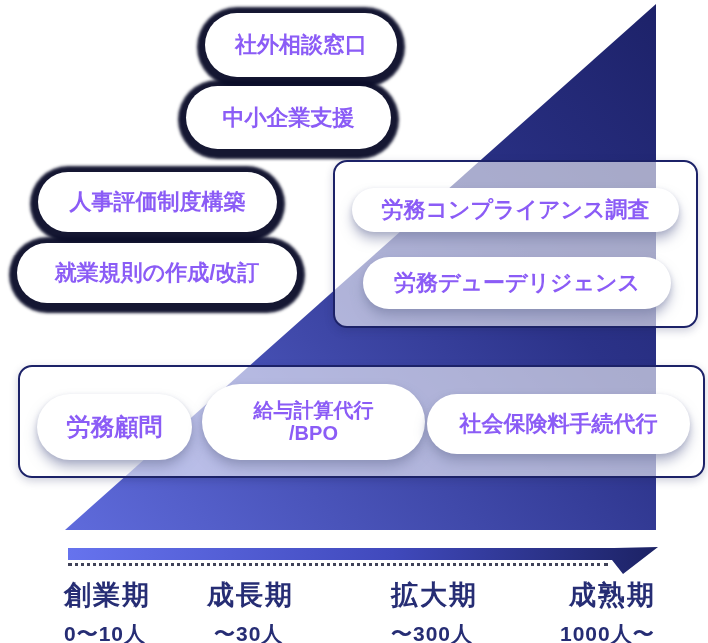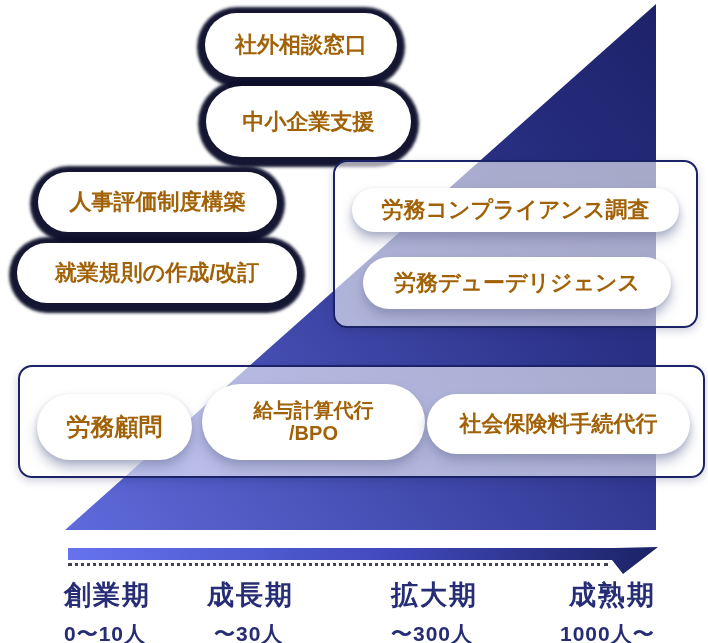--- a/index.html
+++ b/index.html
@@ -4,21 +4,21 @@
 <style>
   html,body{margin:0;padding:0;background:#ffffff;}
   .stage{
     position:relative;width:708px;height:643px;overflow:hidden;background:#ffffff;
     font-family:"Liberation Sans","DejaVu Sans",sans-serif;
   }
   .layer-svg{position:absolute;left:0;top:0;width:708px;height:643px;}
   .pill{
     position:absolute;background:#ffffff;display:flex;flex-direction:column;
     align-items:center;justify-content:center;text-align:center;
-    font-weight:700;color:#a16207;line-height:1.15;box-sizing:border-box;
+    font-weight:700;color:#8b5cf6;line-height:1.15;box-sizing:border-box;
   }
   .pill-dark{
     border-radius:40px;font-size:22px;
     box-shadow:0 2px 3px 8px rgba(11,14,42,0.96);
   }
   .pill-soft{
     border-radius:40px;font-size:22px;
     box-shadow:0 8px 12px rgba(122,128,165,0.5),0 2px 5px rgba(122,128,165,0.3);
   }
   .glass-box{
@@ -54,21 +54,21 @@
     </defs>
     <polygon points="65,530 656,530 656,4" fill="url(#triGrad)"></polygon>
     <path d="M68,548 L614,548 L658,547 L623,574 L612,560 L68,560 Z" fill="url(#arrowGrad)"></path>
   </svg>
 
   <div class="dotted-line"></div>
 
   <div class="pill pill-dark" style="left:205px;top:13px;width:192px;height:64px;">
     <span>社外相談窓口</span>
   </div>
-  <div class="pill pill-dark" style="left:206px;top:86px;width:205px;height:71px;">
+  <div class="pill pill-dark" style="left:186px;top:86px;width:205px;height:63px;">
     <span>中小企業支援</span>
   </div>
   <div class="pill pill-dark" style="left:38px;top:172px;width:239px;height:60px;">
     <span>人事評価制度構築</span>
   </div>
   <div class="pill pill-dark" style="left:17px;top:243px;width:280px;height:60px;">
     <span>就業規則の作成/改訂</span>
   </div>
 
   <div class="glass-box" style="left:333px;top:160px;width:365px;height:168px;">

